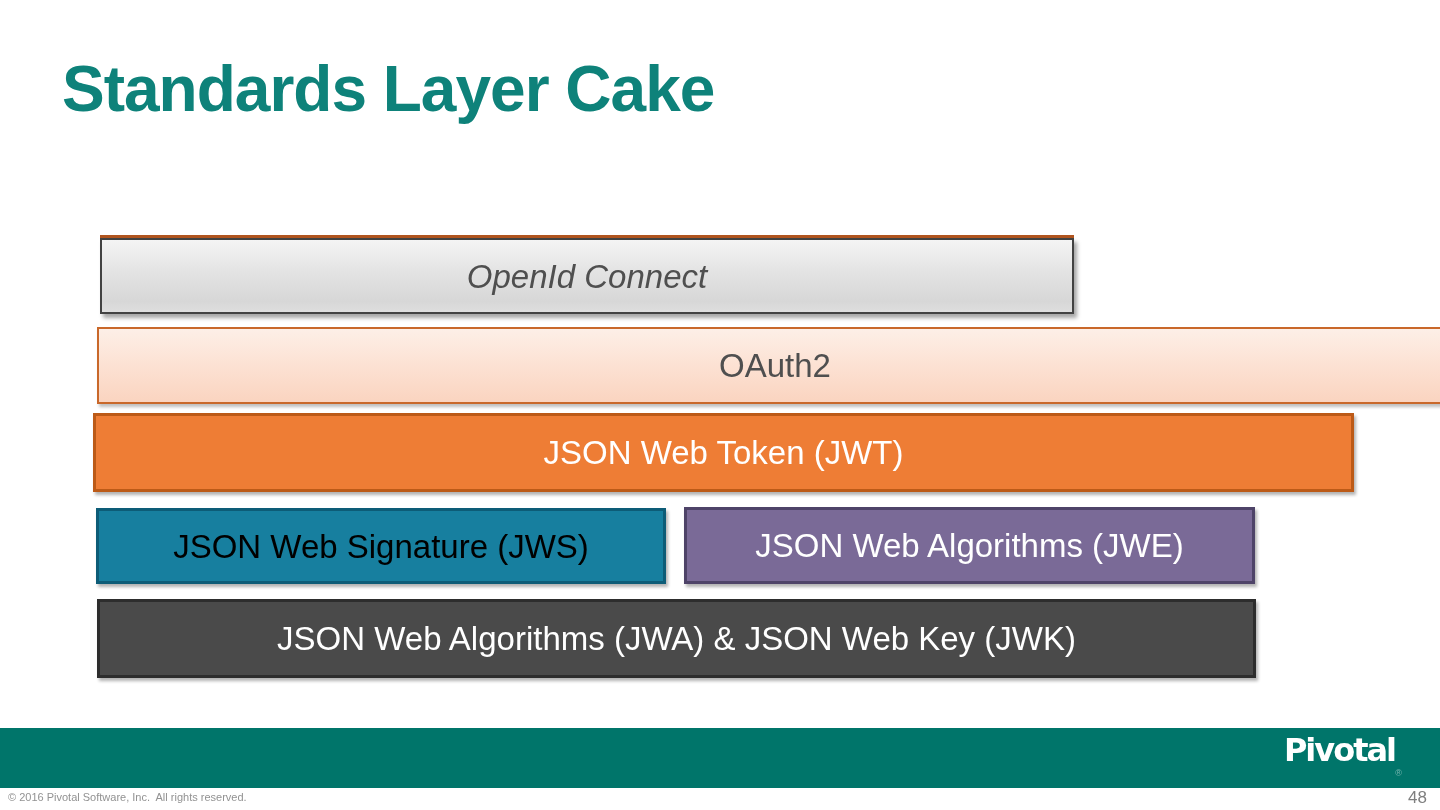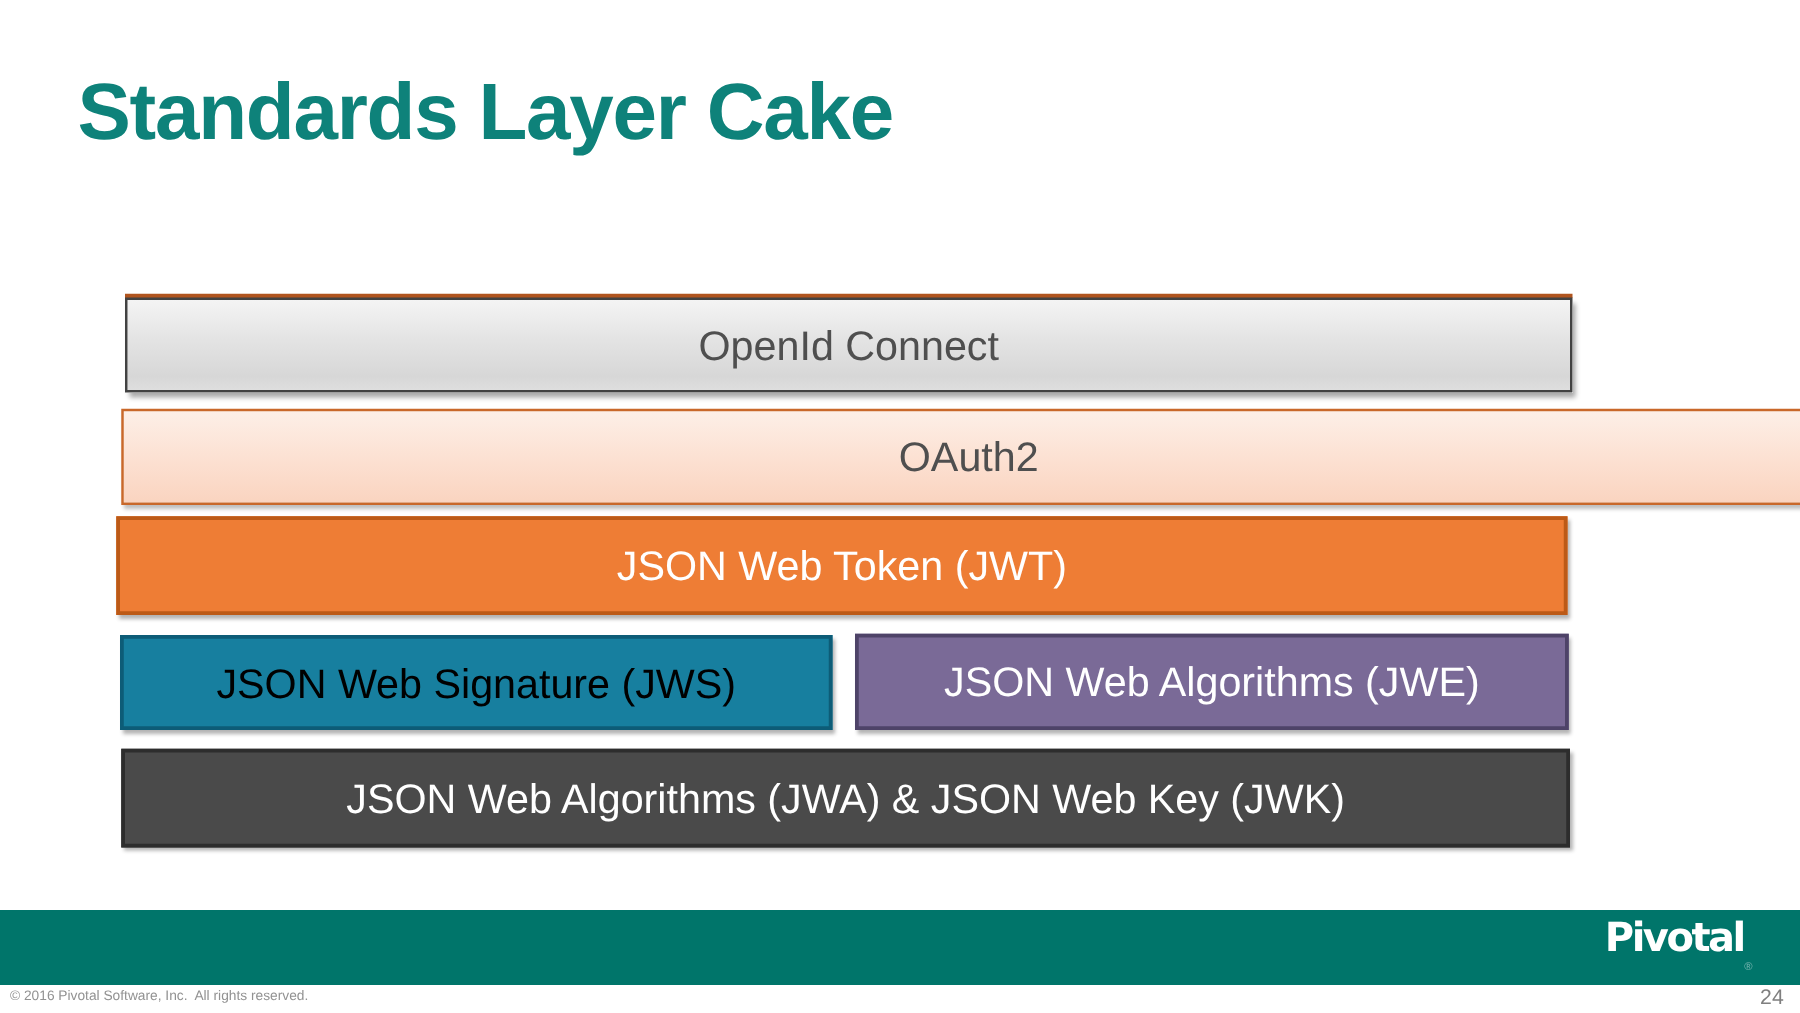--- a/index.html
+++ b/index.html
@@ -25,35 +25,36 @@
     position: absolute;
     box-sizing: border-box;
     display: flex;
     align-items: center;
     justify-content: center;
     font-size: 33px;
     line-height: 1;
     white-space: nowrap;
   }
   .layer-openid {
-    left: 100px; top: 238px; width: 1158px; height: 76px;
+    left: 100px; top: 238px; width: 974px; height: 76px;
     background: linear-gradient(to bottom, #f4f4f4 0%, #e3e3e3 45%, #d7d7d7 85%, #dedede 100%);
     border: 2px solid #424242;
     color: #4f4f4f;
     box-shadow: 0 -3px 0 #b0541e, 3px 4px 4px rgba(0,0,0,0.35);
+    font-style: italic;
   }
   .layer-oauth {
     left: 97px; top: 327px; width: 1356px; height: 77px;
     background: linear-gradient(to bottom, #fdefe7 0%, #fce0d1 55%, #fad4c0 100%);
     border: 2px solid #c9682a;
     color: #4f4f4f;
     box-shadow: 2px 3px 3px rgba(0,0,0,0.25);
   }
   .layer-jwt {
-    left: 93px; top: 413px; width: 1161px; height: 79px;
+    left: 93px; top: 413px; width: 1261px; height: 79px;
     background: #ee7d35;
     border: 3px solid #bc5a17;
     color: #ffffff;
     box-shadow: 2px 3px 3px rgba(0,0,0,0.3);
   }
   .layer-jws {
     left: 96px; top: 508px; width: 570px; height: 76px;
     background: #177f9f;
     border: 3px solid #0d5c77;
     color: #000000;
@@ -124,15 +125,15 @@
     <div class="layer layer-jwe">JSON Web Algorithms (JWE)</div>
     <div class="layer layer-jwa">JSON Web Algorithms (JWA) &amp; JSON Web Key (JWK)</div>
   </div>
 
   <div class="footer-bar">
     <span class="logo">Pivotal</span>
     <span class="logo-reg">®</span>
   </div>
 
   <div class="copyright">© 2016 Pivotal Software, Inc.  All rights reserved.</div>
-  <div class="page-number">24</div>
+  <div class="page-number">48</div>
 
 </div>
 
 </body></html>

